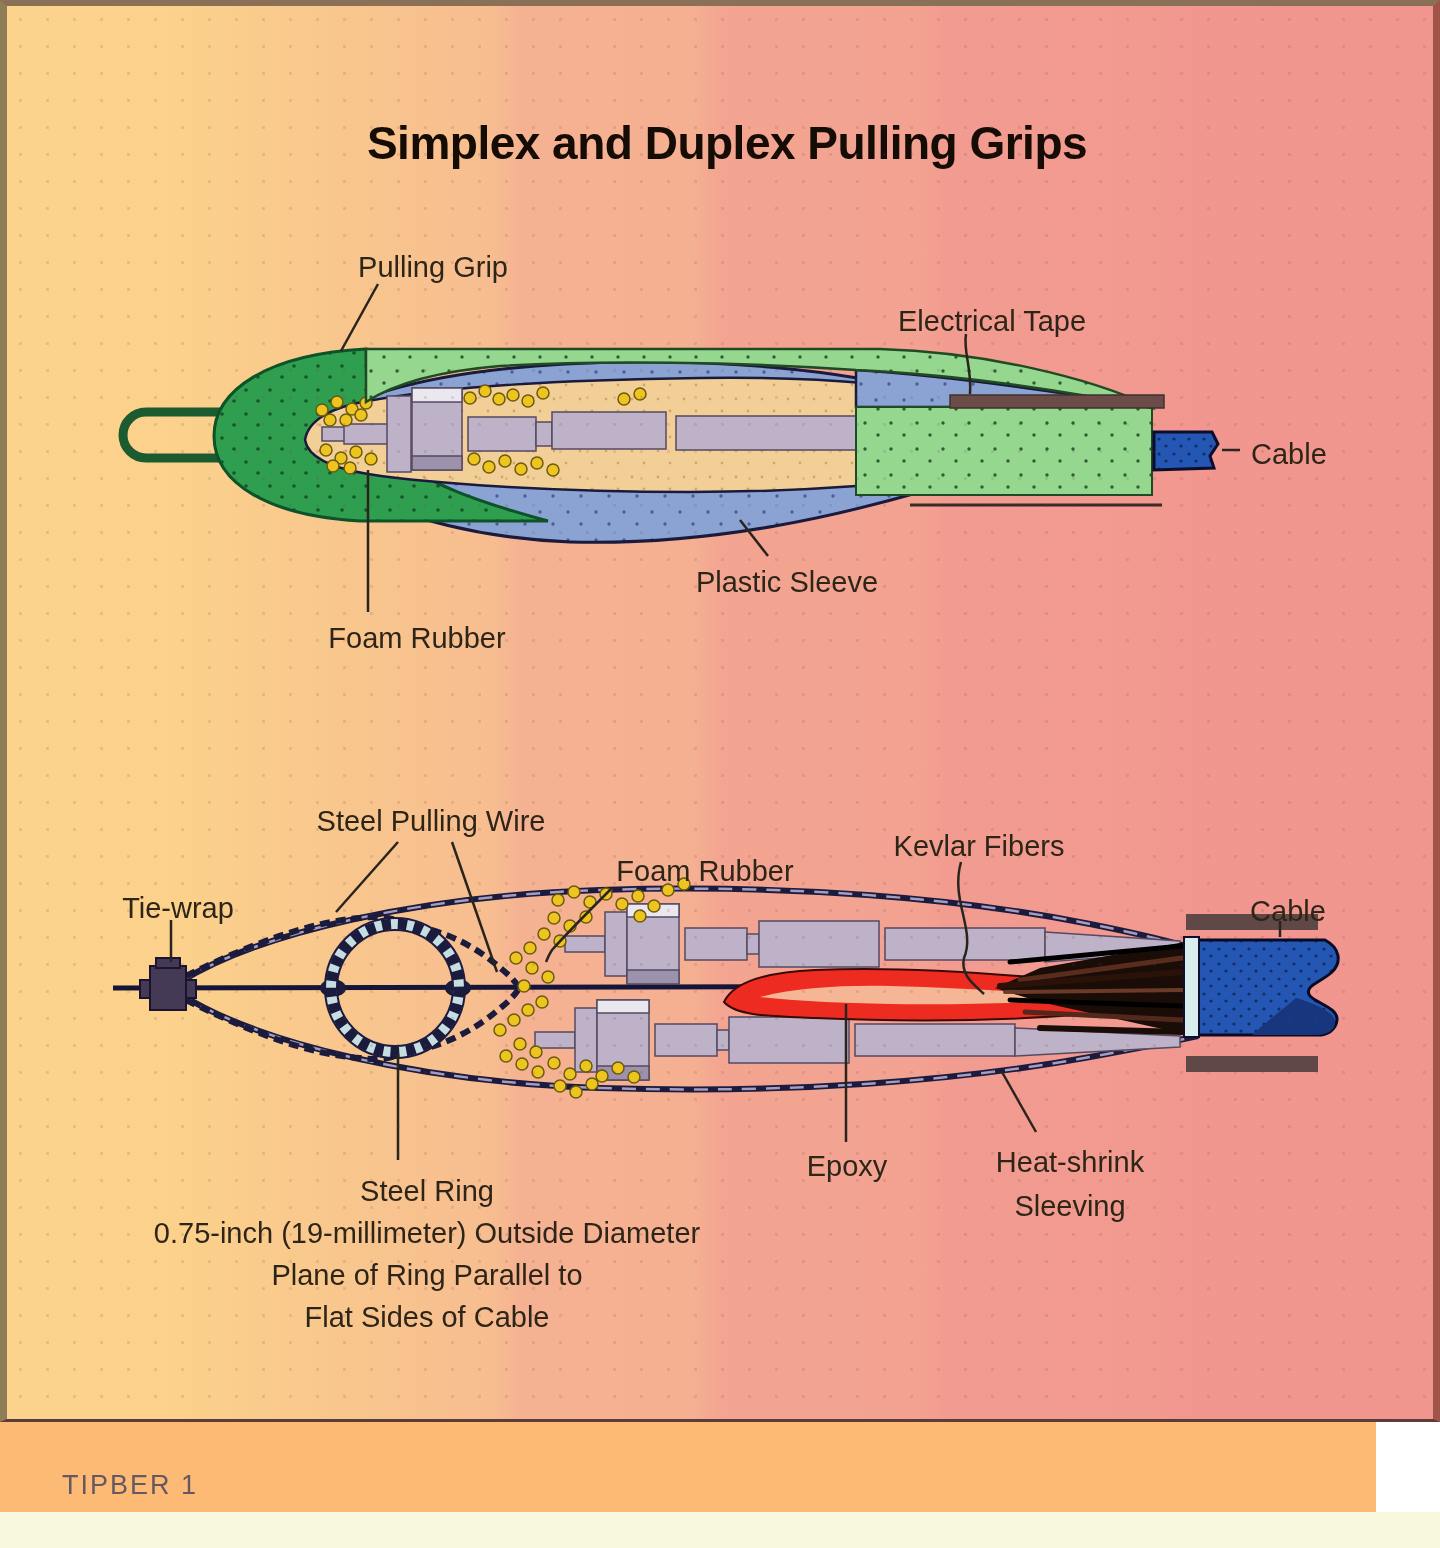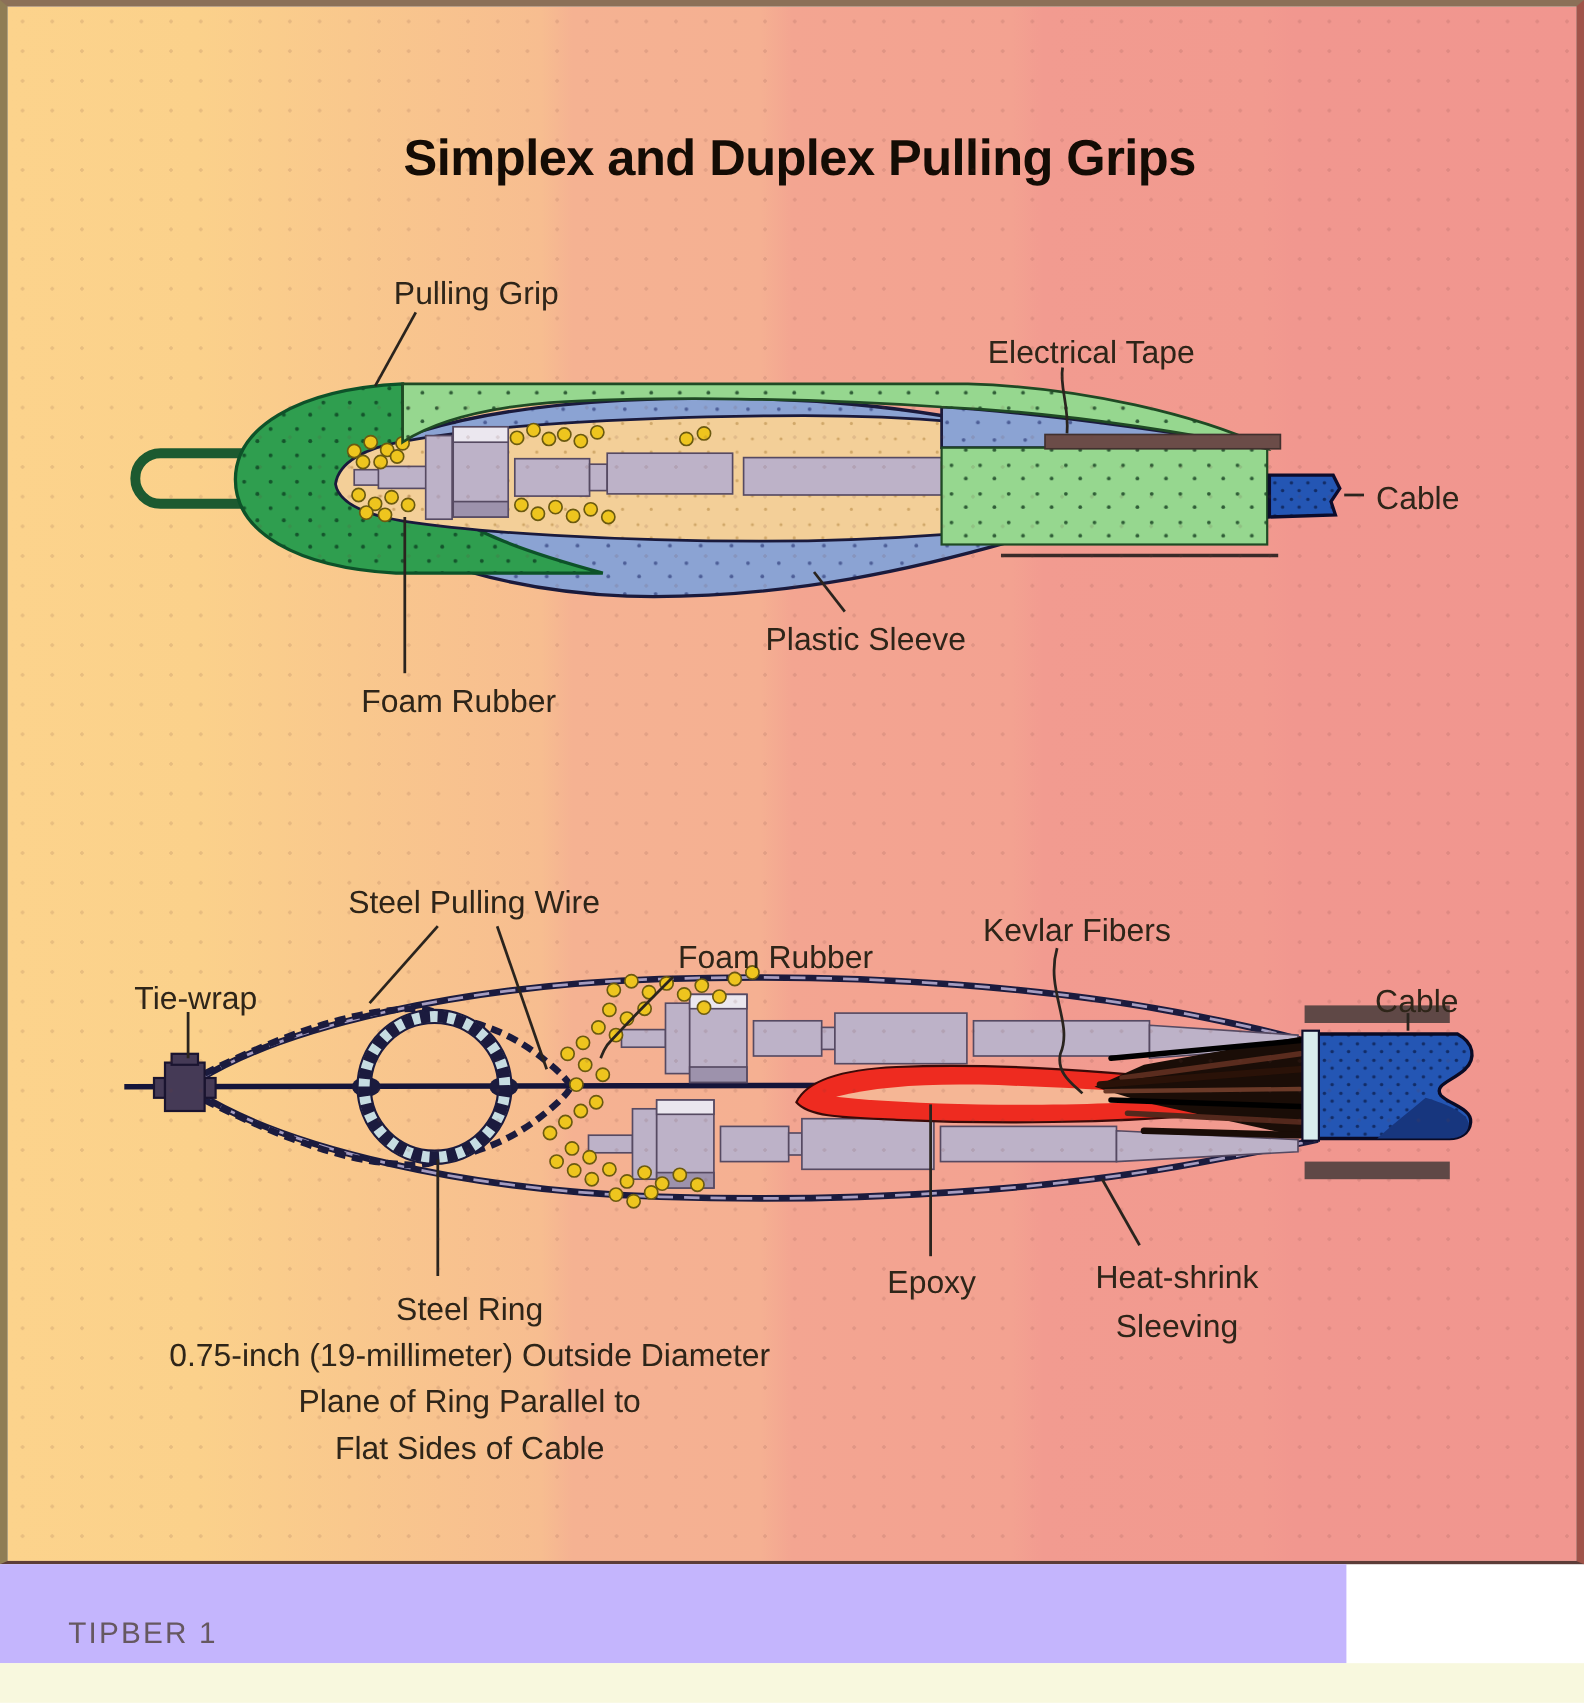--- a/index.html
+++ b/index.html
@@ -16,21 +16,21 @@
        background-image:radial-gradient(rgba(110,60,55,0.14) 1.4px,transparent 1.6px);
        background-size:27px 27px;}
   .diagram-svg{position:absolute;left:0;top:0;}
   .title{position:absolute;transform:translateX(-50%);font-size:46px;font-weight:bold;
        color:#140c05;letter-spacing:-0.5px;white-space:nowrap;}
   .lbl{position:absolute;font-size:29px;color:#2e2519;white-space:nowrap;}
   .ctr{transform:translateX(-50%);text-align:center;}
   .cap{line-height:42px;}
   .hs{line-height:44px;}
   .leader{stroke:#2a241e;stroke-width:2.5;fill:none;}
-  .footer-strip{position:absolute;left:0;top:1422px;width:1224px;height:90px;background:#c4b5fd;}
+  .footer-strip{position:absolute;left:0;top:1422px;width:1376px;height:90px;background:#fdba74;}
   .credit{position:absolute;left:62px;top:48px;font-size:27px;letter-spacing:2px;color:#665860;}
   .bottom-band{position:absolute;left:0;top:1512px;width:1440px;height:36px;background:#f8f8de;}
 </style>
 </head>
 <body>
 
 <div class="stage">
   <div class="art">
 
     <svg class="diagram-svg" width="1426" height="1413" viewBox="7 6 1426 1413">

